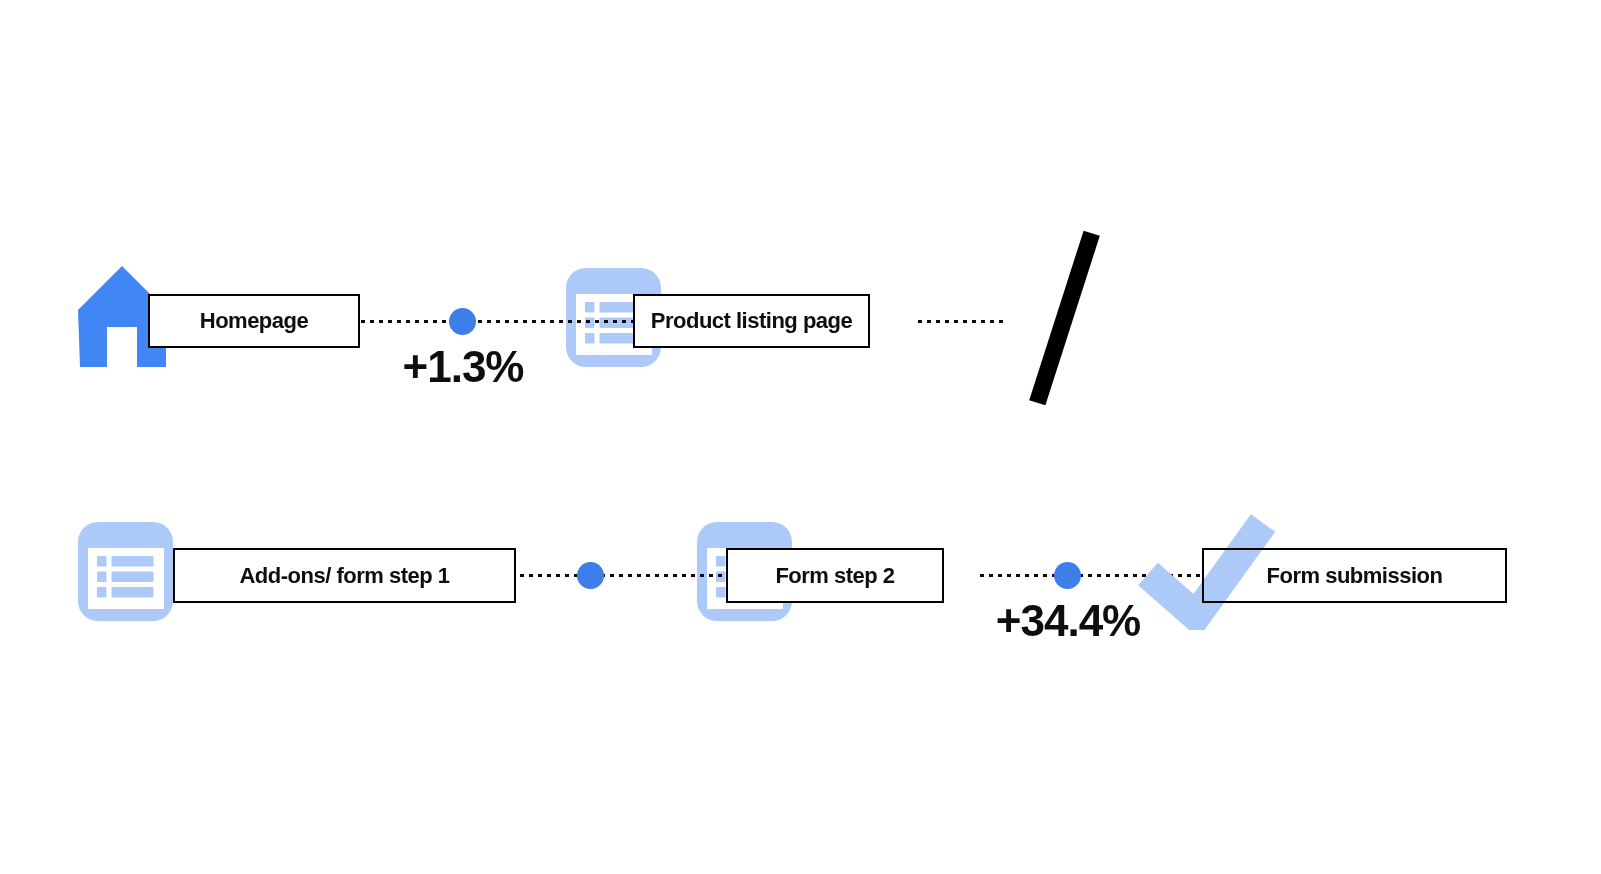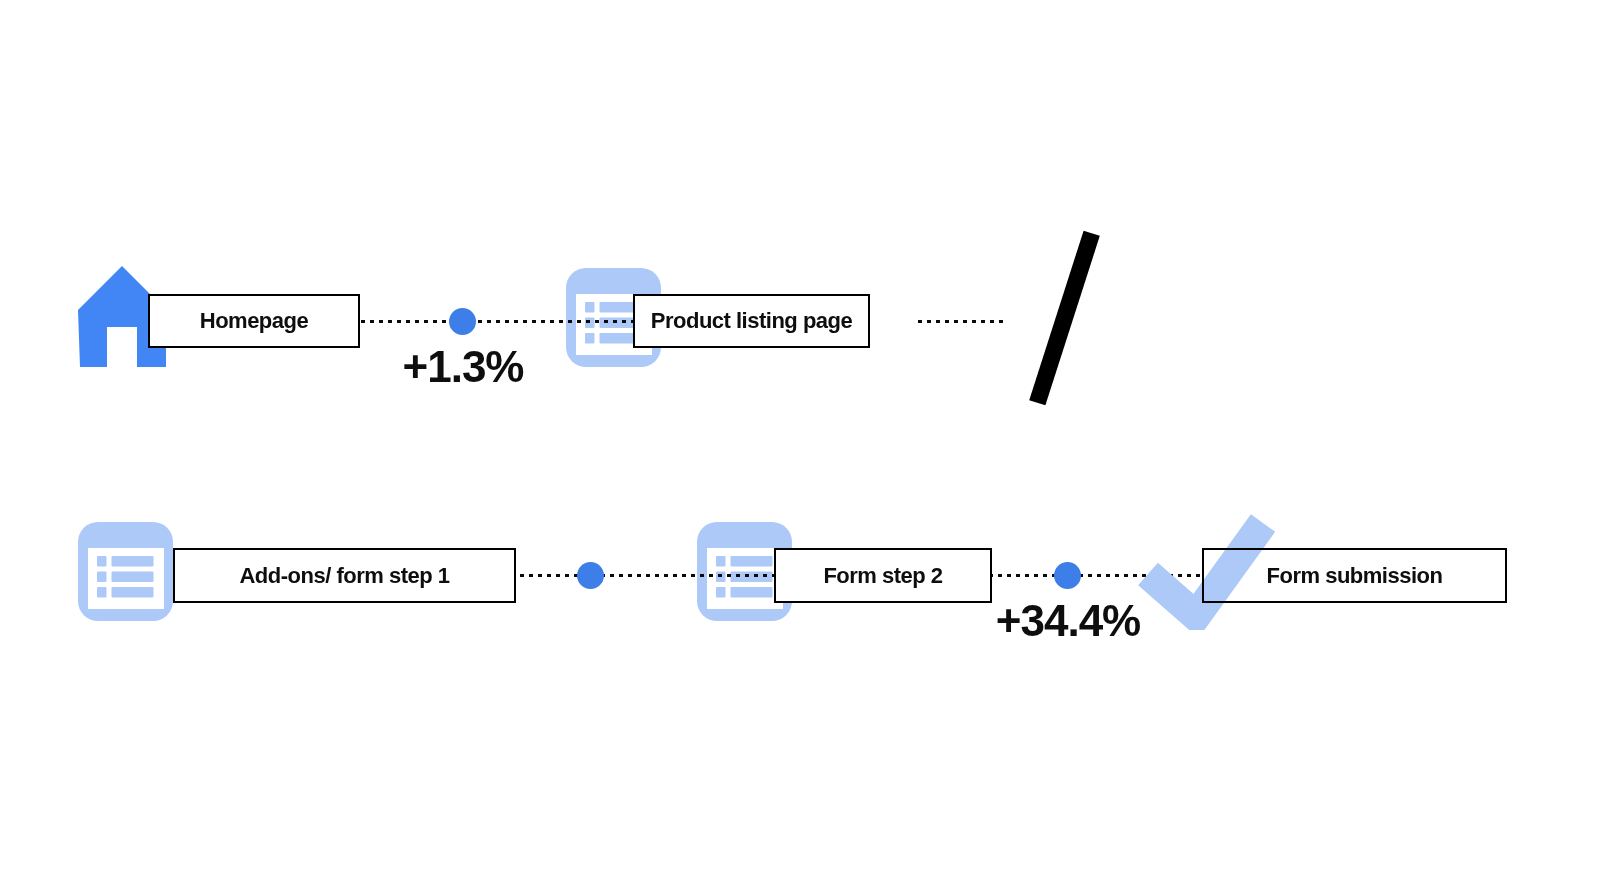--- a/index.html
+++ b/index.html
@@ -130,21 +130,21 @@
     <rect x="19" y="49.5" width="9.5" height="10.5" rx="1" fill="#adc9f8"></rect>
     <rect x="33.5" y="49.5" width="42" height="10.5" rx="1" fill="#adc9f8"></rect>
     <rect x="19" y="65" width="9.5" height="10.5" rx="1" fill="#adc9f8"></rect>
     <rect x="33.5" y="65" width="42" height="10.5" rx="1" fill="#adc9f8"></rect>
   </svg>
 
   <div class="node-box" style="left:140px; top:548px; width:343px; height:55px;margin-left:33px;">
     <span>Add-ons/ form step 1</span>
   </div>
 
-  <div class="node-box" style="left:774px; top:548px; width:218px; height:55px;">
+  <div class="node-box" style="left:726px; top:548px; width:218px; height:55px;">
     <span>Form step 2</span>
   </div>
 
   <div class="node-box" style="left:1202px; top:548px; width:305px; height:55px;">
     <span>Form submission</span>
   </div>
 
   <svg class="icon-svg check-layer" style="left:1128px; top:510px;" width="150" height="120" viewBox="0 0 150 120">
     <path d="M20,64 L68,106 L135,13" fill="none" stroke="#adc9f8" stroke-width="30" stroke-linecap="butt" stroke-linejoin="miter"></path>
   </svg>

